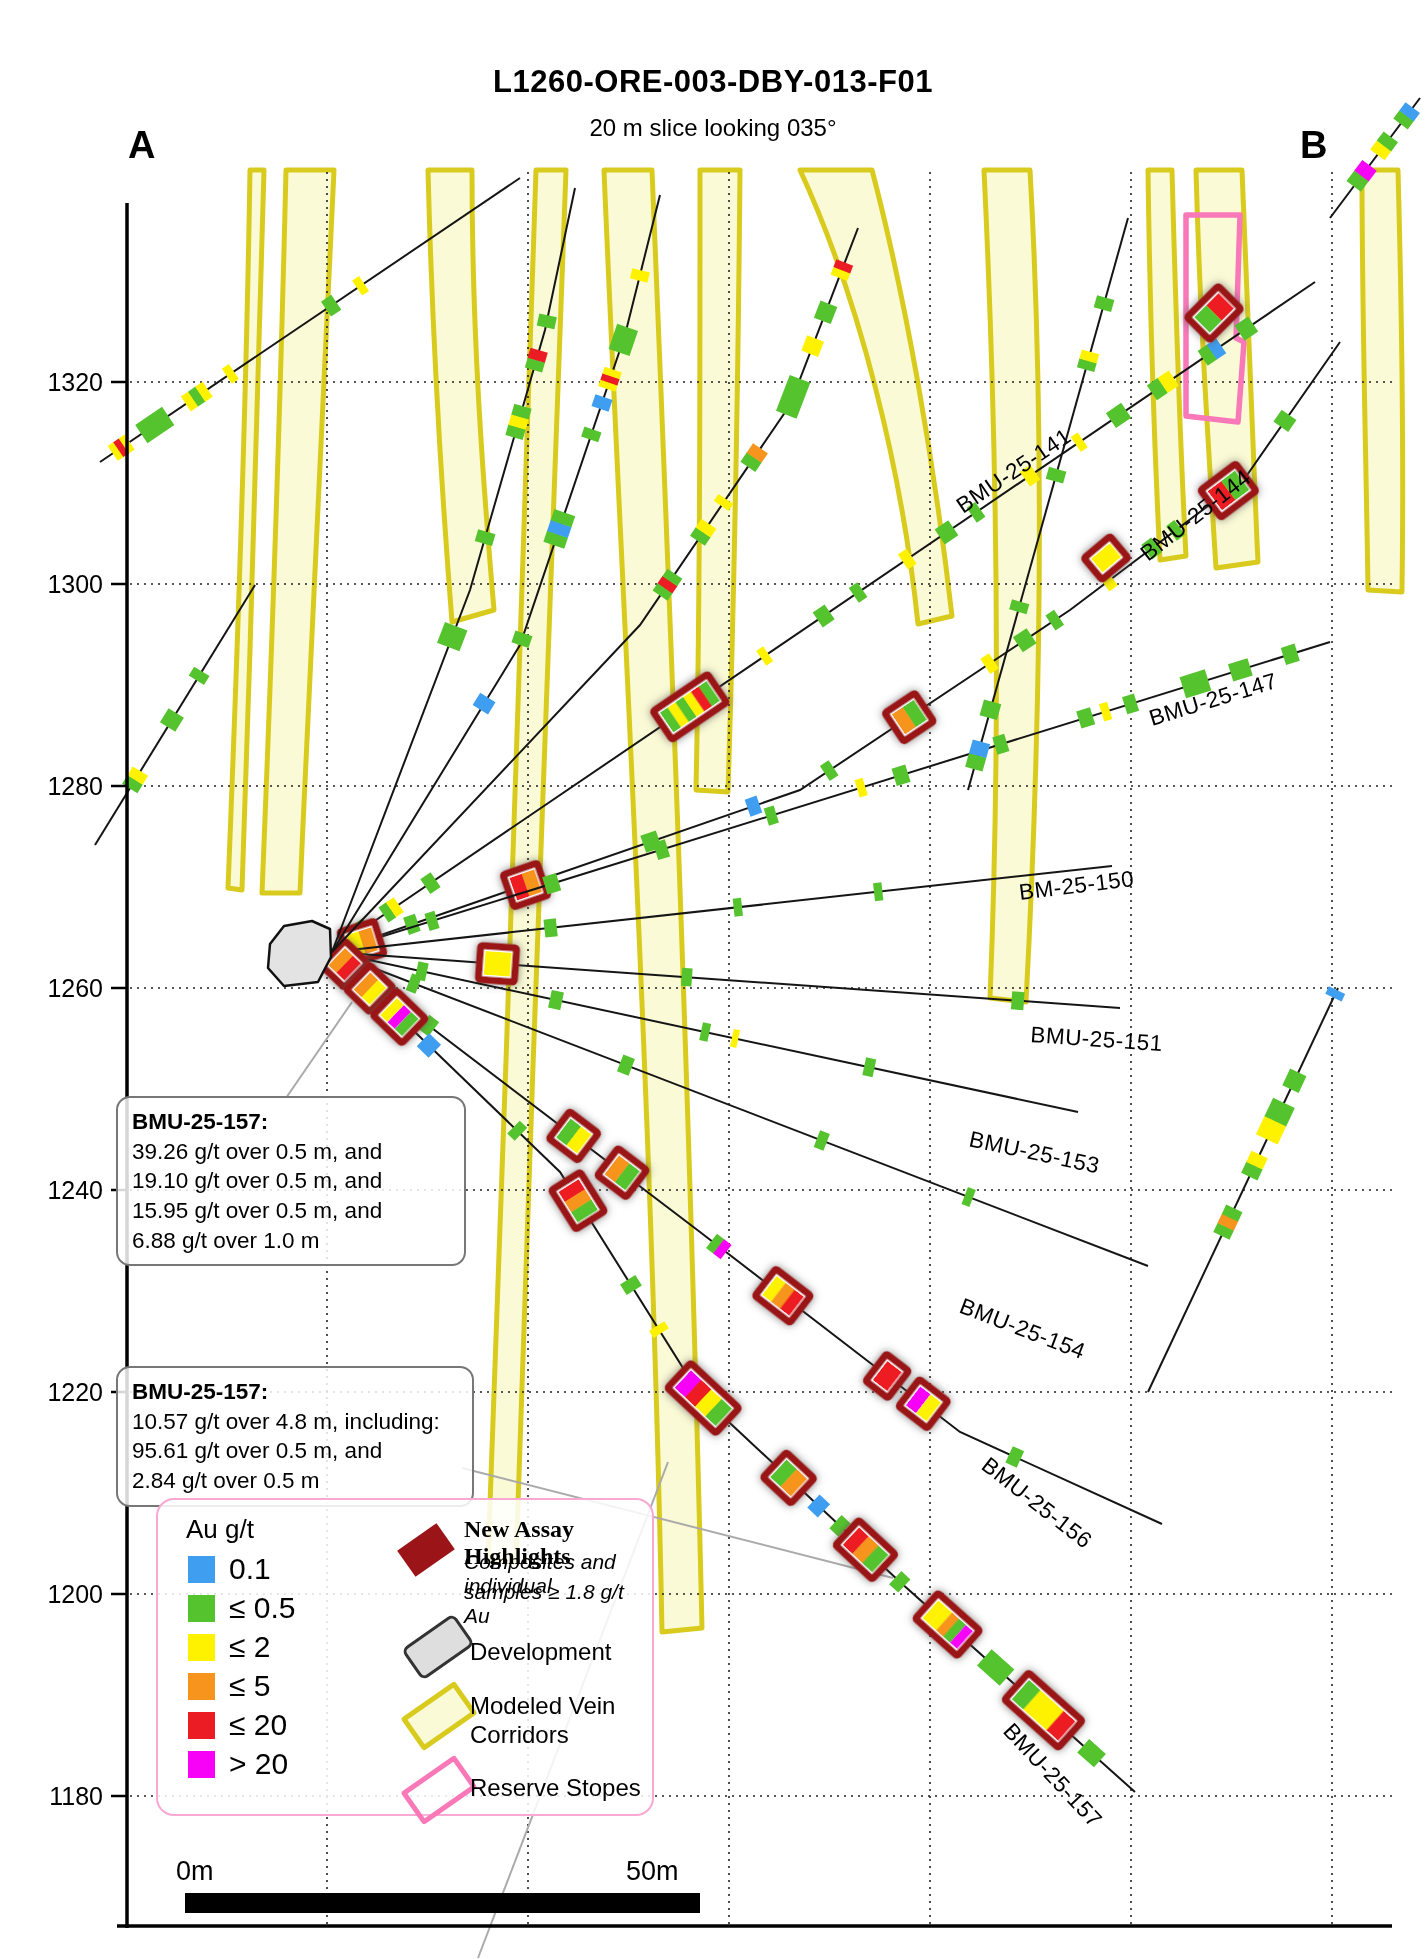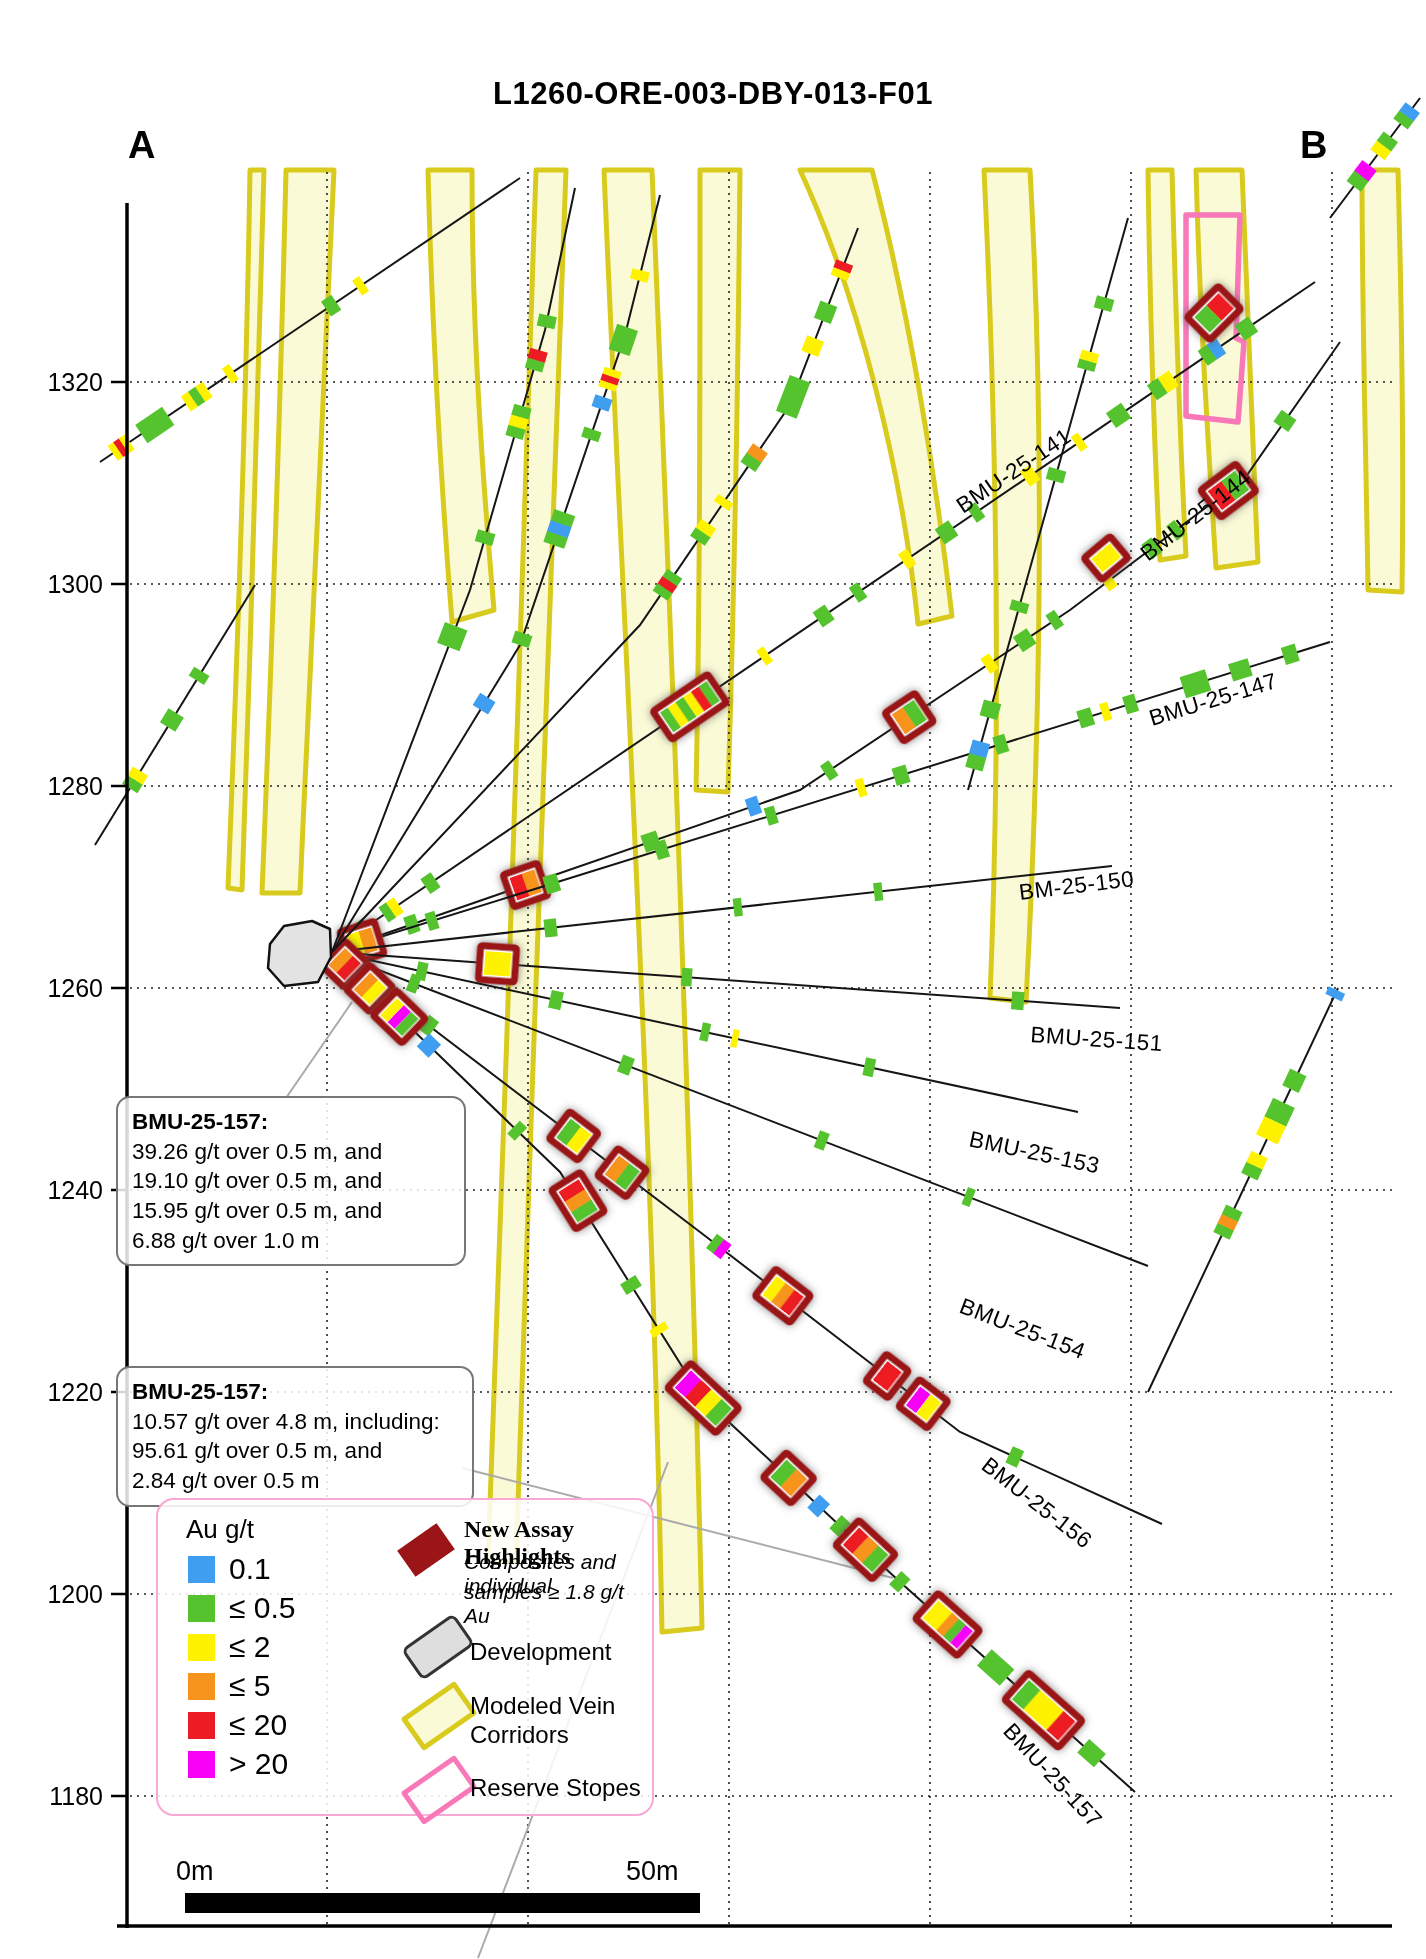--- a/index.html
+++ b/index.html
@@ -1,19 +1,19 @@
 <!DOCTYPE html>
 <html><head>
 <meta charset="utf-8">
 <style>
   html,body{margin:0;padding:0;background:#fff;}
   .stage{position:relative;width:1426px;height:1959px;background:#fff;overflow:hidden;
          font-family:"Liberation Sans",sans-serif;color:#000;}
   .title{position:absolute;top:64px;left:0;width:100%;text-align:center;
-         font-size:31px;font-weight:bold;letter-spacing:.5px;margin-top:12px;}
+         font-size:31px;font-weight:bold;letter-spacing:.5px;}
   .subtitle{position:absolute;top:114px;left:0;width:100%;text-align:center;font-size:24px;}
   .corner{position:absolute;font-size:38px;font-weight:bold;}
   .corner-a{left:128px;top:124px;}
   .corner-b{left:1300px;top:124px;}
   svg{position:absolute;left:0;top:0;}
   svg text{font-family:"Liberation Sans",sans-serif;}
   .scale-label{position:absolute;font-size:27px;}
   .scale-left{left:176px;top:1856px;}
   .scale-right{left:626px;top:1856px;}
   .callout{position:absolute;background:rgba(255,255,255,.84);border:2px solid #777;
@@ -38,20 +38,21 @@
             border:5px solid #F878B8;border-radius:3px;transform:rotate(-35deg);}
   .lg-text{position:absolute;font-size:24px;}
   .lg-bold{font-weight:bold;font-family:Liberation Serif, serif;}
   .lg-italic{font-style:italic;font-size:21px;}
 </style>
 </head>
 <body>
 
 <div class="stage">
   <div class="title">L1260-ORE-003-DBY-013-F01</div>
+  <div class="subtitle">20 m slice looking 035°</div>
   <div class="corner corner-a">A</div>
   <div class="corner corner-b">B</div>
 
   <svg id="plot" width="1426" height="1959" viewBox="0 0 1426 1959">
     <defs>
       <filter id="gl" x="-60%" y="-60%" width="220%" height="220%">
         <feDropShadow dx="0" dy="0" stdDeviation="4.5" flood-color="#555" flood-opacity="0.7"></feDropShadow>
       </filter>
     </defs>
     <g id="layer-veins">

